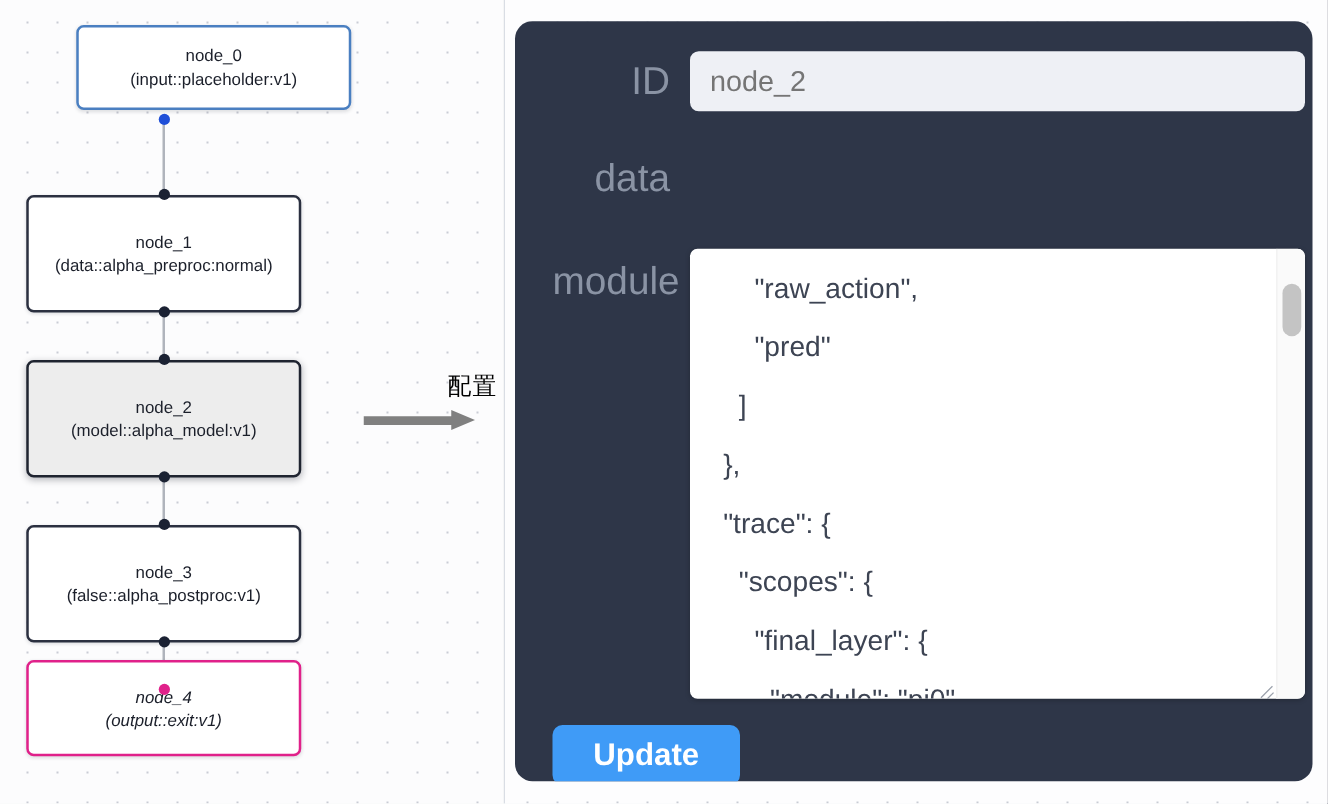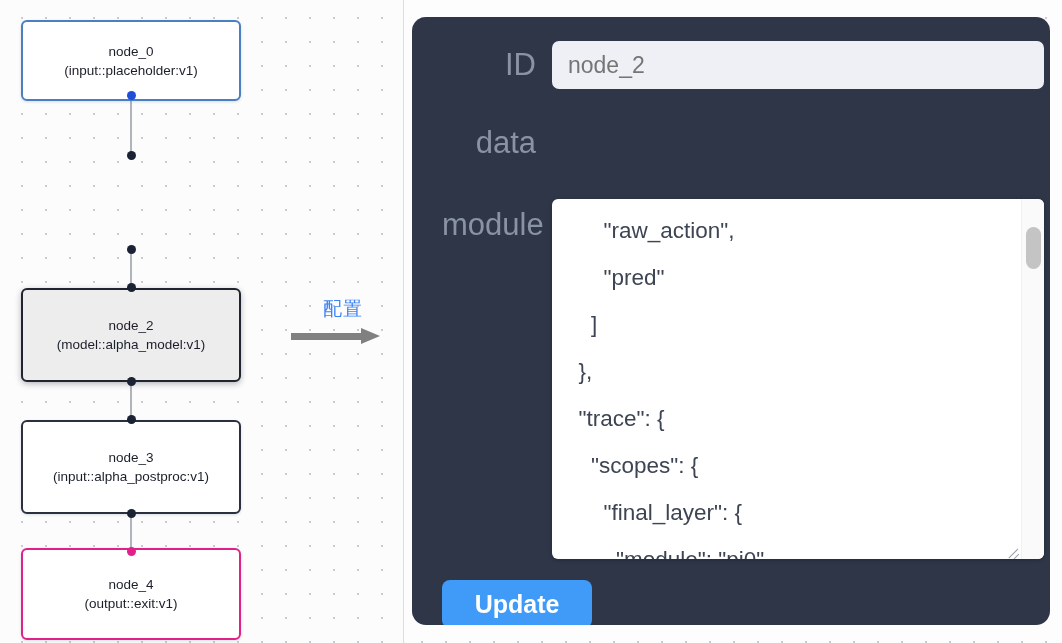--- a/index.html
+++ b/index.html
@@ -89,23 +89,24 @@
   
   #transition {
     position: absolute;
     left: 288px;
     top: 296px;
     width: 110px;
     text-align: center;
   }
   #transition .trans-label {
     font-size: 19px;
-    color: #3b82f6;
+    color: #000000;
     letter-spacing: 1px;
     font-family: "DejaVu Sans", sans-serif;
+    text-align: right;
   }
   #transition .arrow {
     position: relative;
     margin-top: 6px;
     height: 16px;
   }
   #transition .arrow .shaft {
     position: absolute;
     left: 3px;
     top: 5px;
@@ -293,44 +294,48 @@
 
 <div id="app">
 
   <div id="graph-canvas">
 
     <div class="edge-line" style="top:96px;height:64px;"></div>
     <div class="edge-line" style="top:246px;height:46px;"></div>
     <div class="edge-line" style="top:378px;height:46px;"></div>
     <div class="edge-line" style="top:510px;height:46px;"></div>
 
-    <div class="node is-input" style="top:20px;height:81px;">
+    <div class="node is-input" style="top:20px;height:68px;margin-left:40px;">
       <div class="node-text">node_0
 (input::placeholder:v1)</div>
     </div>
     <div class="handle blue" style="top:91px;"></div>
 
+    <div class="node is-plain" style="top:156px;height:94px;">
+      <div class="node-text">node_1
+(data::alpha_preproc:normal)</div>
+    </div>
     <div class="handle" style="top:151px;"></div>
     <div class="handle" style="top:245px;"></div>
 
     <div class="node is-plain is-selected" style="top:288px;height:94px;">
       <div class="node-text">node_2
 (model::alpha_model:v1)</div>
     </div>
     <div class="handle" style="top:283px;"></div>
     <div class="handle" style="top:377px;"></div>
 
     <div class="node is-plain" style="top:420px;height:94px;">
       <div class="node-text">node_3
-(input::alpha_postproc:v1)</div>
+(false::alpha_postproc:v1)</div>
     </div>
     <div class="handle" style="top:415px;"></div>
     <div class="handle" style="top:509px;"></div>
 
-    <div class="node is-output" style="top:548px;height:92px;">
+    <div class="node is-output" style="top:528px;height:77px;font-style:italic;">
       <div class="node-text">node_4
 (output::exit:v1)</div>
     </div>
     <div class="handle pink" style="top:547px;"></div>
   </div>
 
   <div id="transition">
     <div class="trans-label">配置</div>
     <div class="arrow">
       <div class="shaft"></div>

